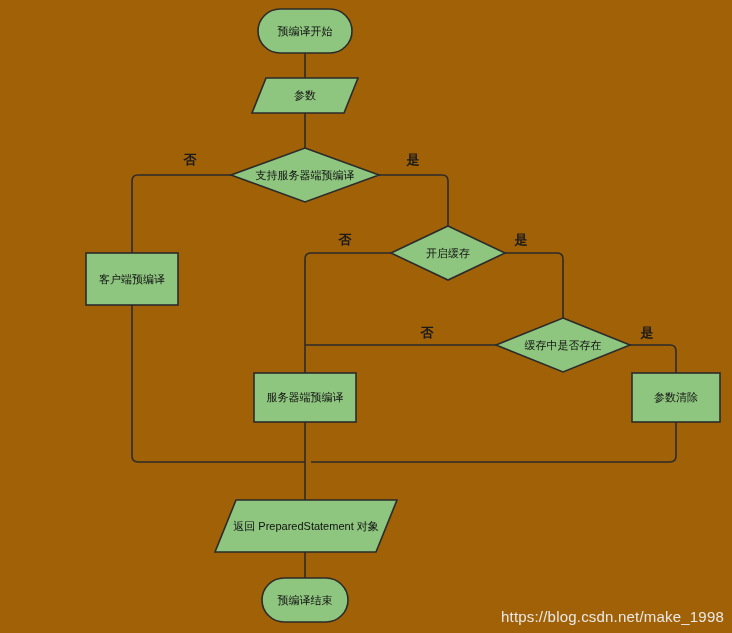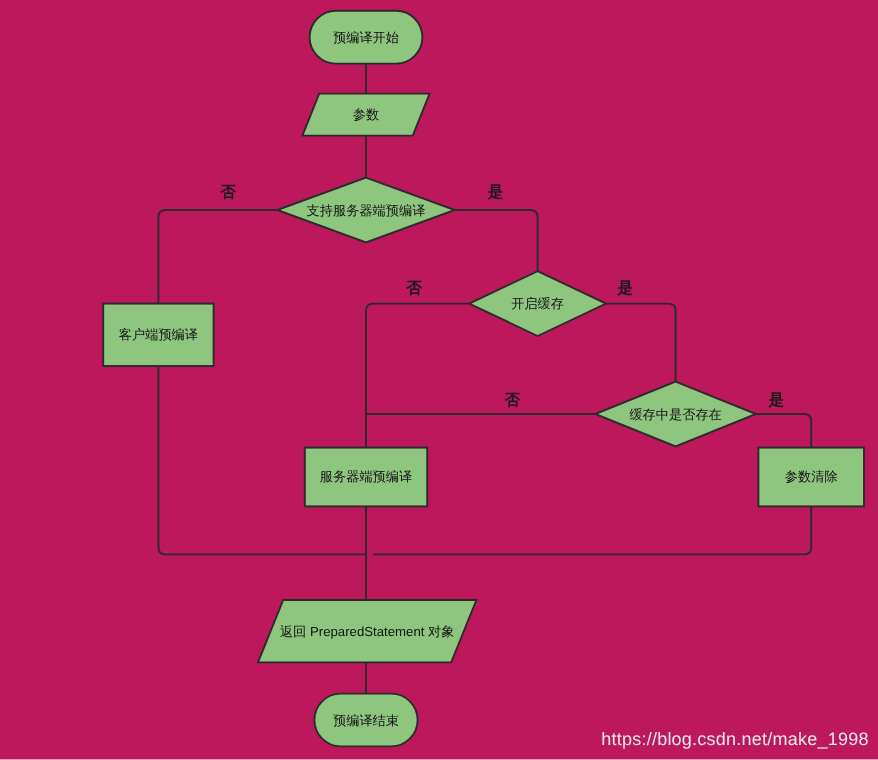--- a/index.html
+++ b/index.html
@@ -7,21 +7,21 @@
     padding: 0;
     background: #ffffff;
   }
   body {
     font-family: "Liberation Sans", "DejaVu Sans", sans-serif;
   }
   #canvas {
     position: relative;
     width: 732px;
     height: 633px;
-    background: #be185d;
+    background: #a16207;
     overflow: hidden;
   }
   #flow-svg {
     position: absolute;
     left: 0;
     top: 0;
     width: 732px;
     height: 633px;
   }
   .edge {

